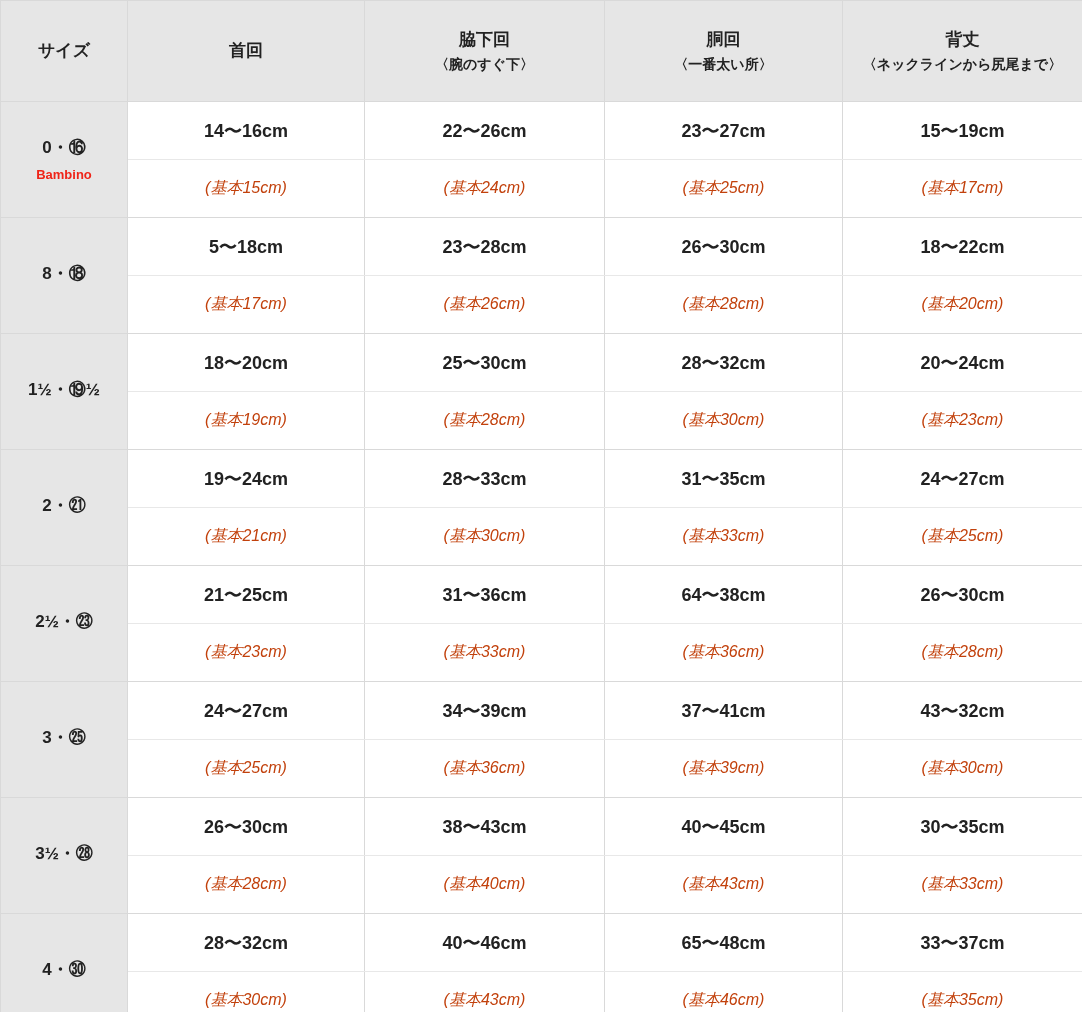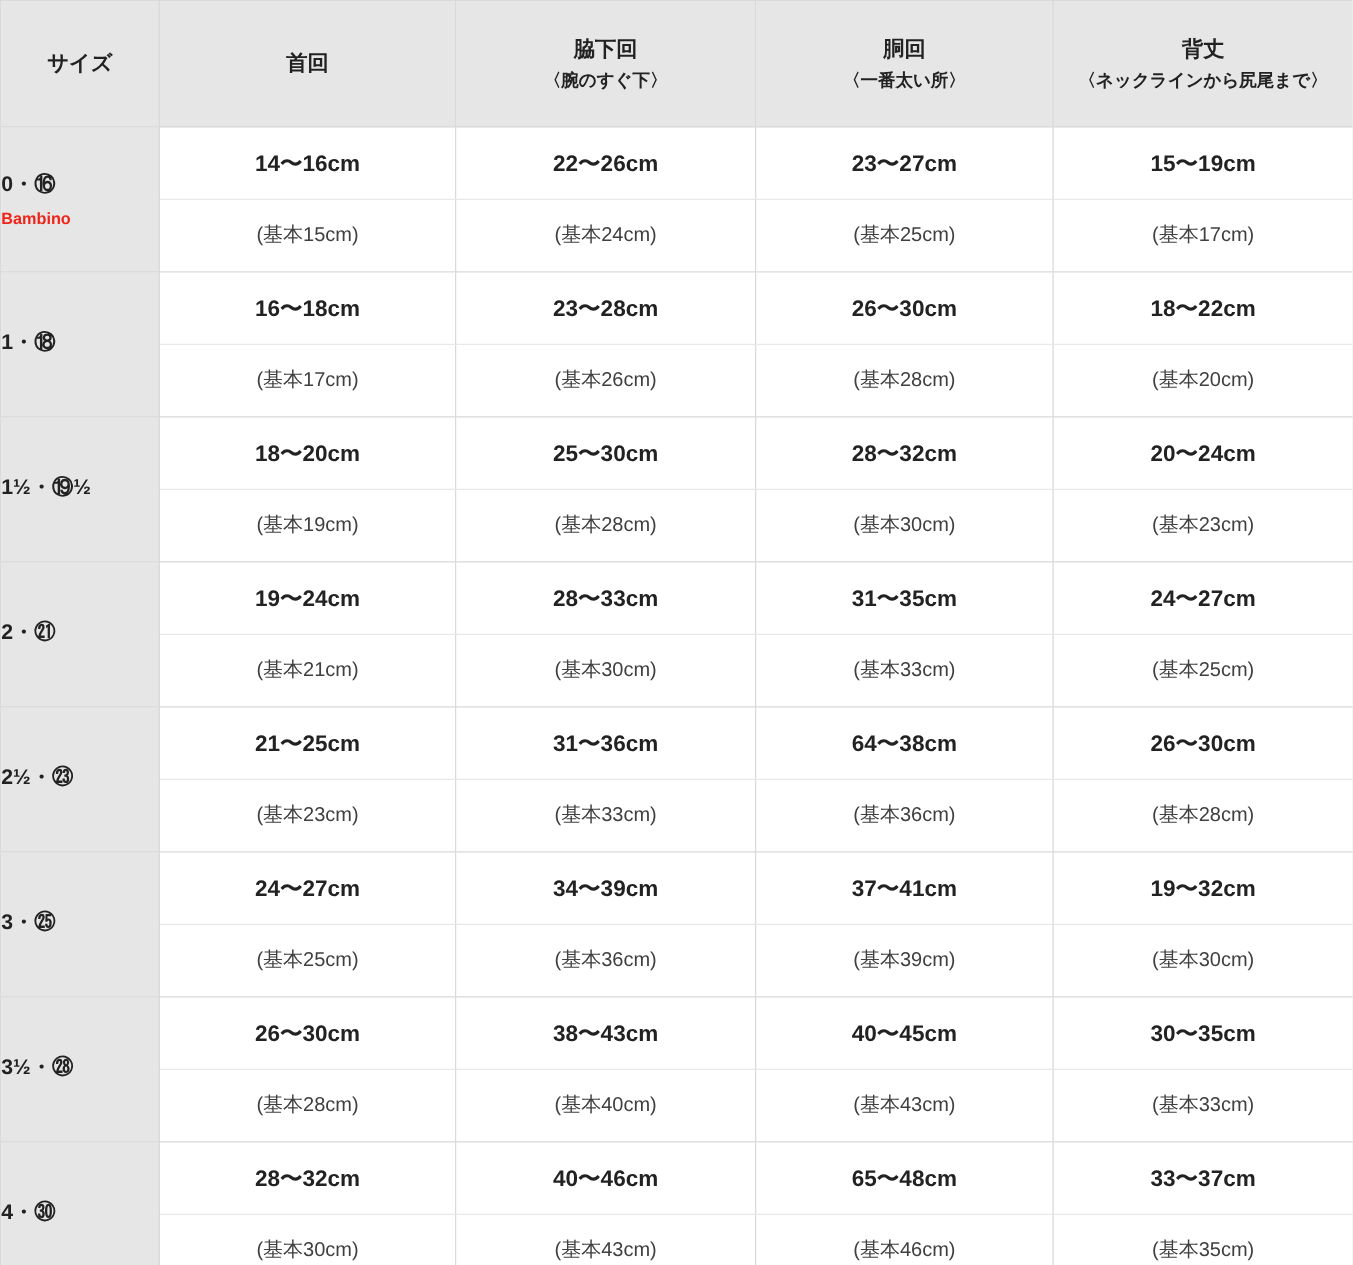--- a/index.html
+++ b/index.html
@@ -40,21 +40,21 @@
     color: #222222;
   }
   thead th .sub {
     display: block;
     font-size: 14px;
     font-weight: bold;
     margin-top: 2px;
   }
   td.size-cell {
     background: #e6e6e6;
-    text-align: left;
+    text-align: center;
     vertical-align: middle;
     font-weight: bold;
     font-size: 17px;
     line-height: 1.6;
     color: #222222;
   }
   td.size-cell .bambino {
     display: block;
     color: #ef2418;
     font-weight: bold;
@@ -66,21 +66,22 @@
     text-align: center;
     vertical-align: middle;
     font-size: 18px;
     font-weight: bold;
     color: #222222;
     background: #ffffff;
   }
   tr.base td.val {
     font-weight: normal;
     font-size: 16px;
-    color: #404040;
+    color: #c2410c;
+    font-style: italic;
   }
   
   tr.range td.val {
     border-bottom: 1px solid #e8e8e8;
     margin-left: 13px;
   }
   tr.base td.val {
     border-top: none;
   }
 </style>
@@ -131,24 +132,24 @@
     </tr>
     <tr class="base">
       <td class="val">(基本15cm)</td>
       <td class="val">(基本24cm)</td>
       <td class="val">(基本25cm)</td>
       <td class="val">(基本17cm)</td>
     </tr>
 
     <tr class="range">
       <td class="size-cell" rowspan="2">
-        <span>1・⑱</span>
-        <span class="bambino"></span>
-      </td>
-      <td class="val">16〜18cm</td>
+        <span>8・⑱</span>
+        <span class="bambino"></span>
+      </td>
+      <td class="val">5〜18cm</td>
       <td class="val">23〜28cm</td>
       <td class="val">26〜30cm</td>
       <td class="val">18〜22cm</td>
     </tr>
     <tr class="base">
       <td class="val">(基本17cm)</td>
       <td class="val">(基本26cm)</td>
       <td class="val">(基本28cm)</td>
       <td class="val">(基本20cm)</td>
     </tr>
@@ -205,21 +206,21 @@
     </tr>
 
     <tr class="range">
       <td class="size-cell" rowspan="2">
         <span>3・㉕</span>
         <span class="bambino"></span>
       </td>
       <td class="val">24〜27cm</td>
       <td class="val">34〜39cm</td>
       <td class="val">37〜41cm</td>
-      <td class="val">19〜32cm</td>
+      <td class="val">43〜32cm</td>
     </tr>
     <tr class="base">
       <td class="val">(基本25cm)</td>
       <td class="val">(基本36cm)</td>
       <td class="val">(基本39cm)</td>
       <td class="val">(基本30cm)</td>
     </tr>
 
     <tr class="range">
       <td class="size-cell" rowspan="2">

